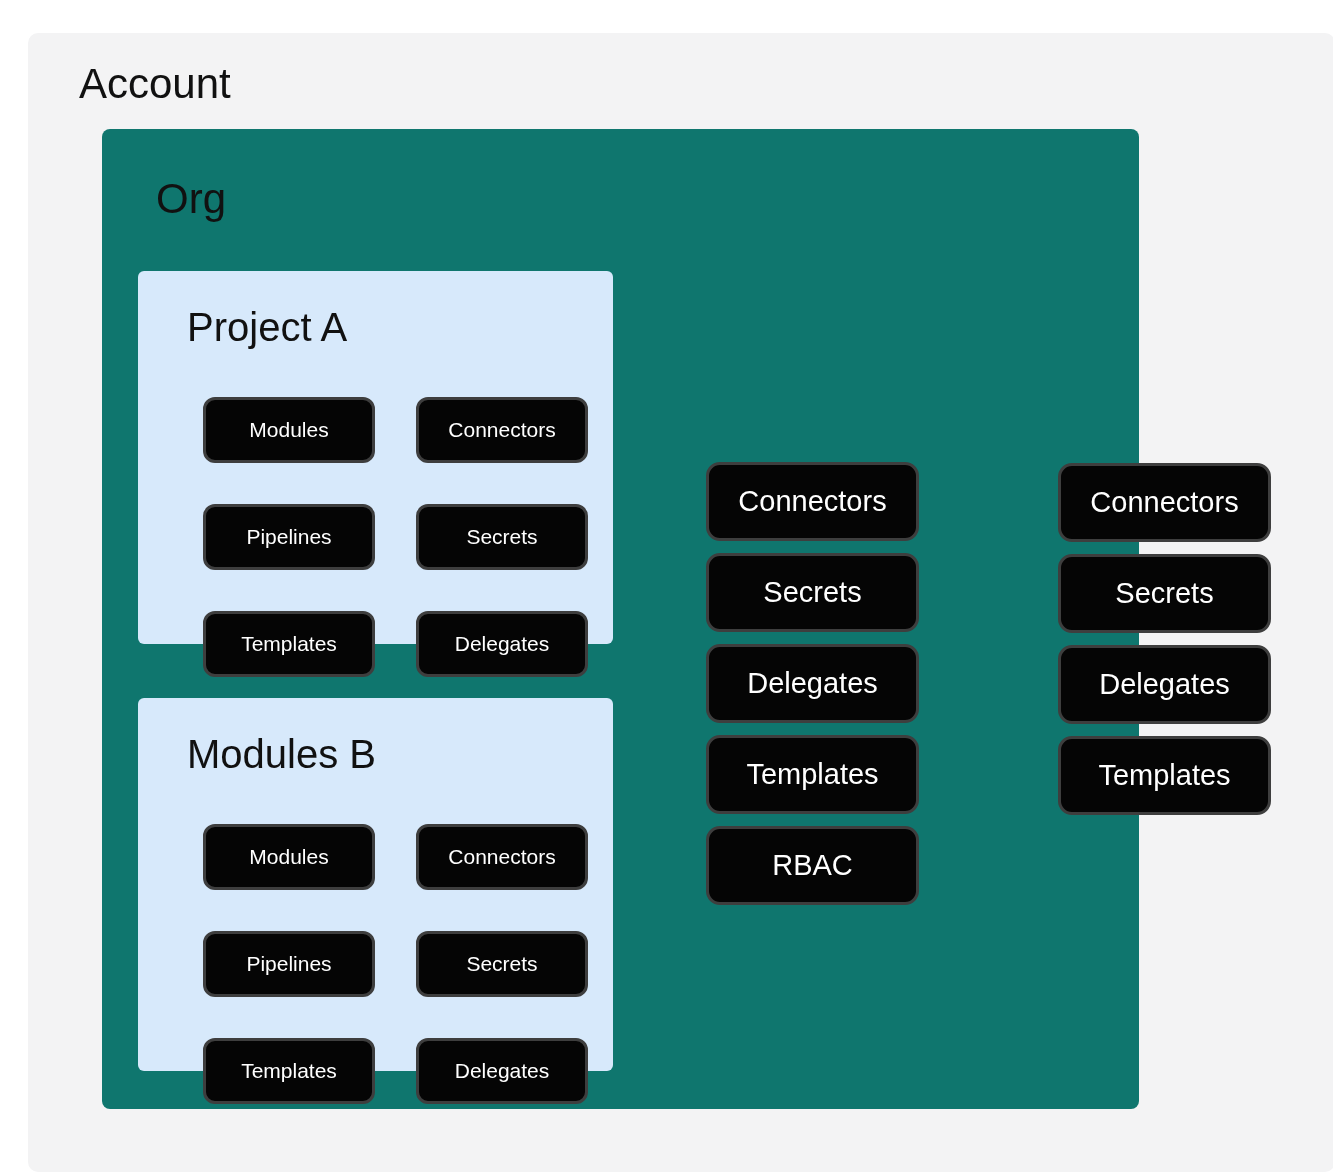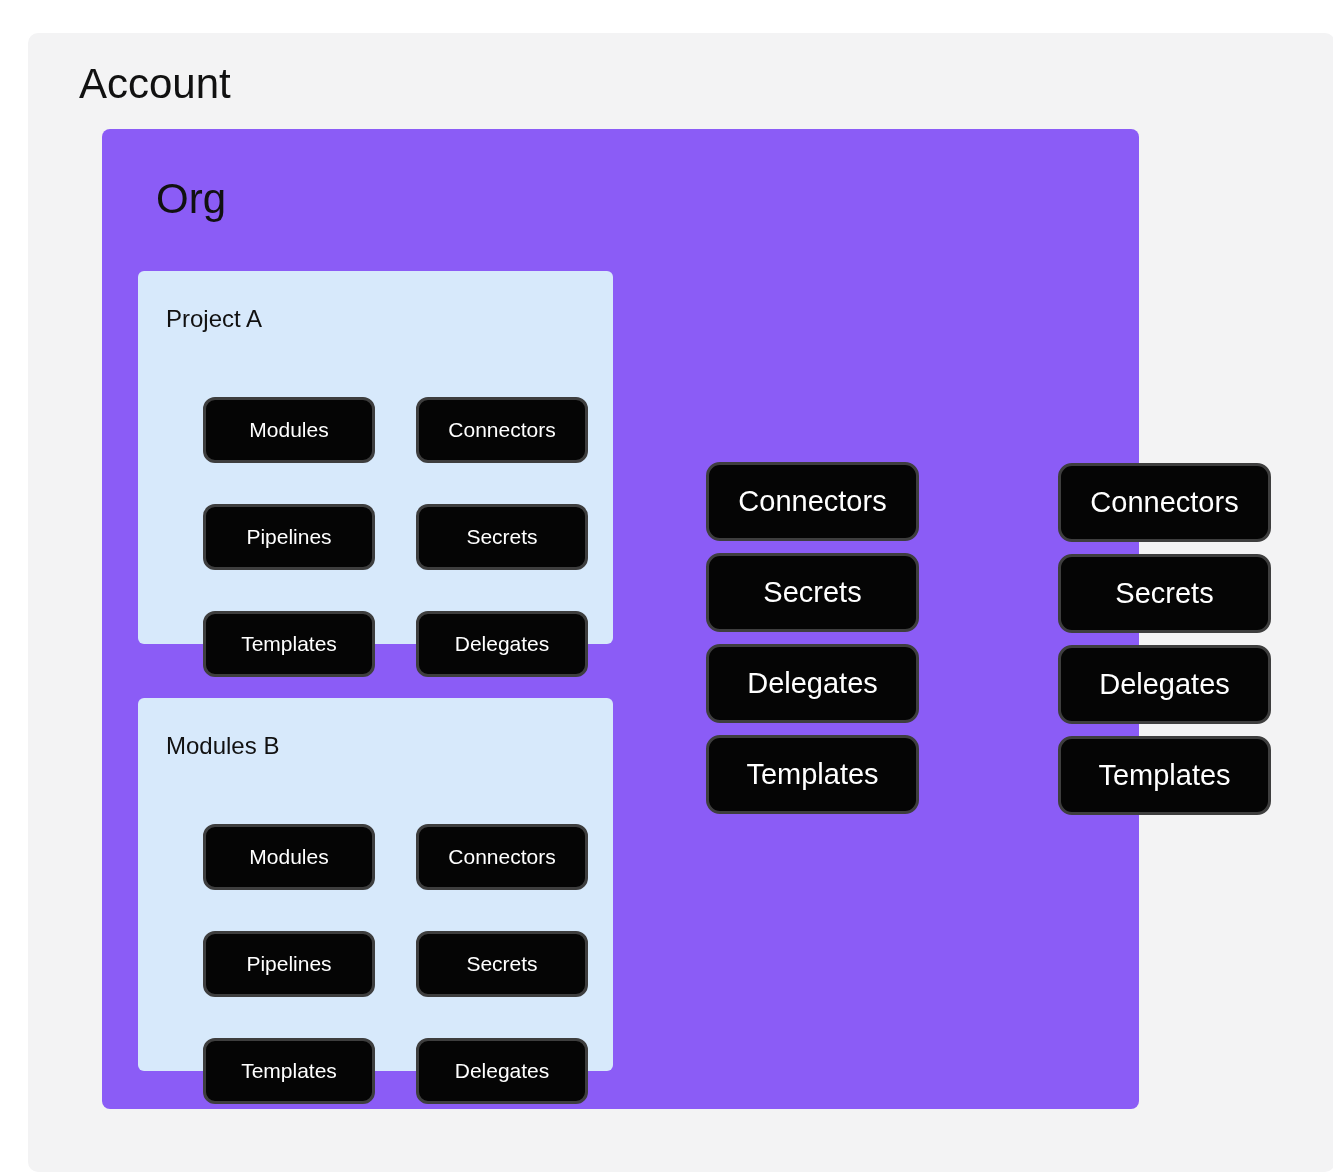--- a/index.html
+++ b/index.html
@@ -27,21 +27,21 @@
     font-weight: 400;
     line-height: 1;
     color: #111111;
   }
 
   
   .org {
     position: absolute;
     left: 74px; top: 96px;
     width: 1037px; height: 980px;
-    background: #8b5cf6;
+    background: #0f766e;
     border-radius: 8px;
   }
   .org-title {
     position: absolute;
     left: 46px; top: 41px;
     font-size: 42px;
     font-weight: 400;
     line-height: 1;
   }
 
@@ -50,22 +50,22 @@
     position: absolute;
     left: 36px;
     width: 475px; height: 373px;
     background: #d7e9fb;
     border-radius: 6px;
   }
   .project-a { top: 142px; }
   .project-b { top: 569px; }
   .project-title {
     position: absolute;
-    left: 20px; top: 28px;
-    font-size: 24px;
+    left: 41px; top: 28px;
+    font-size: 40px;
     font-weight: 400;
     line-height: 1;
   }
   .project-grid {
     position: absolute;
     left: 57px; top: 118px;
     display: grid;
     grid-template-columns: 172px 172px;
     grid-auto-rows: 66px;
     column-gap: 21px;
@@ -142,20 +142,21 @@
           <div class="pill small">Templates</div>
           <div class="pill small">Delegates</div>
         </div>
       </section>
 
       <div class="org-column">
         <div class="pill large">Connectors</div>
         <div class="pill large">Secrets</div>
         <div class="pill large">Delegates</div>
         <div class="pill large">Templates</div>
+        <div class="pill large">RBAC</div>
       </div>
     </section>
 
     <div class="account-column">
       <div class="pill large">Connectors</div>
       <div class="pill large">Secrets</div>
       <div class="pill large">Delegates</div>
       <div class="pill large">Templates</div>
     </div>
   </section>

